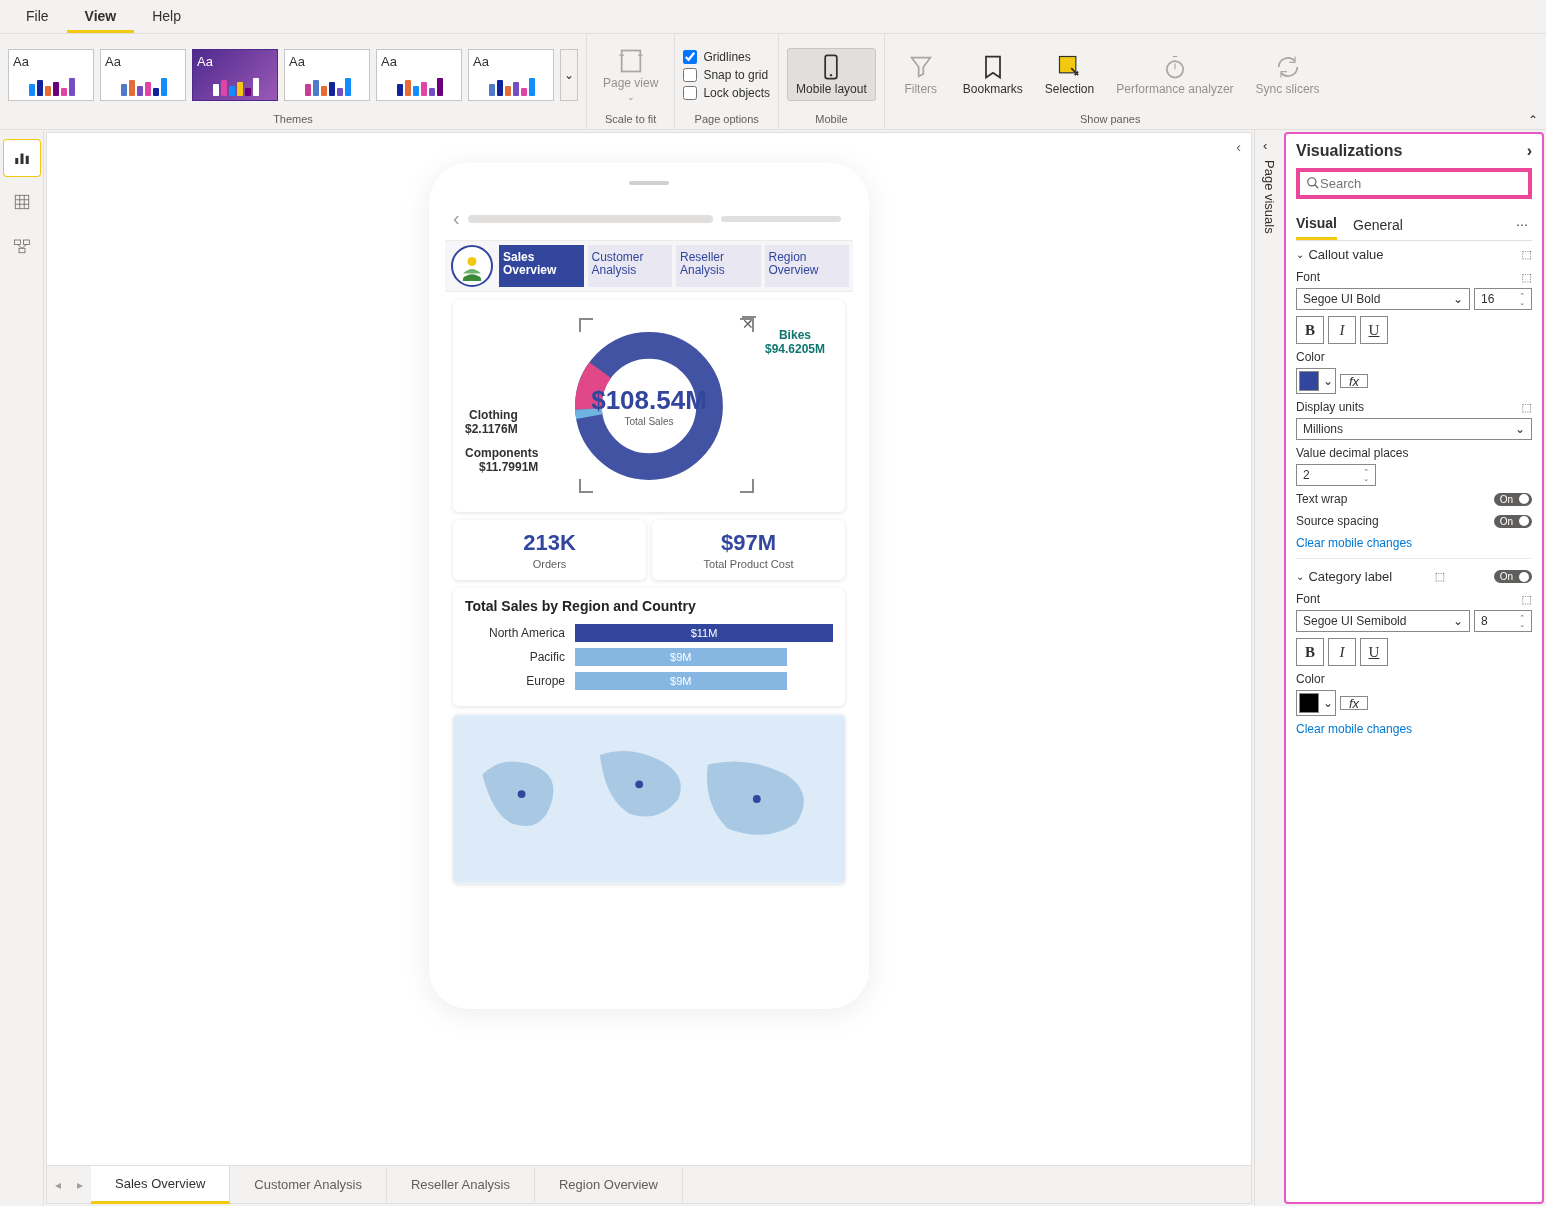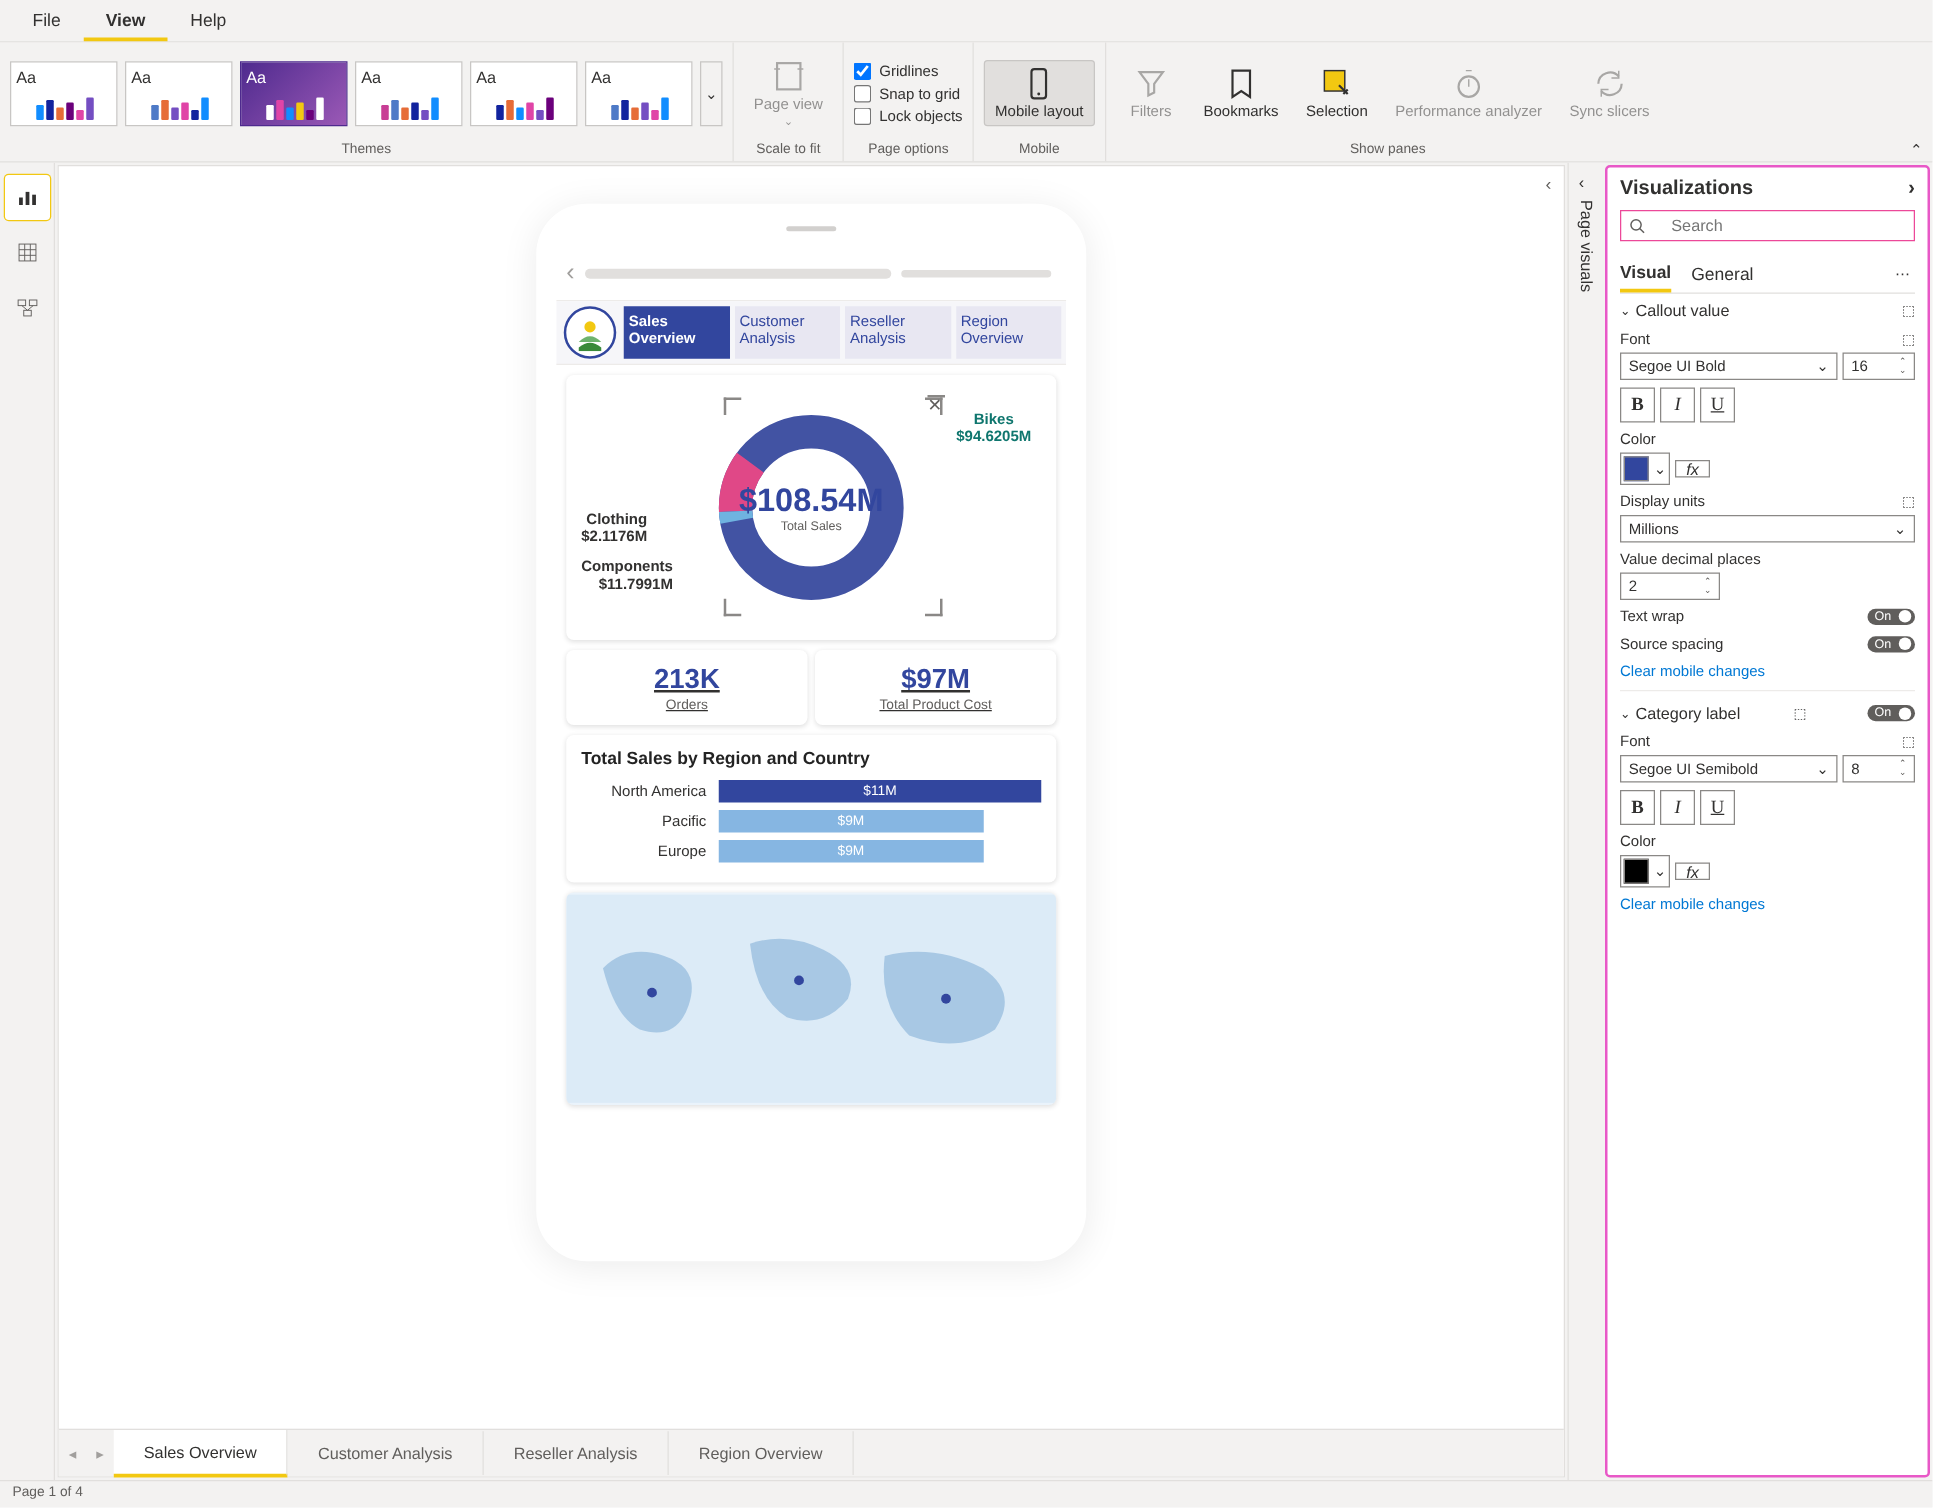--- a/index.html
+++ b/index.html
@@ -68,21 +68,21 @@
 .donut-center { position: absolute; text-align: center; color: #32469e; }
 .donut-center .big { font-size: 26px; font-weight: 700; }
 .donut-center .sub { font-size: 10px; color: #605e5c; }
 .sel-handles { position: absolute; left: 120px; top: 12px; width: 175px; height: 175px; pointer-events: none; }
 .sel-handles span { position: absolute; width: 14px; height: 2px; background: #8a8886; }
 .sel-handles .c1{top:0;left:0;} .sel-handles .c2{top:0;right:0;} .sel-handles .c3{bottom:0;left:0;} .sel-handles .c4{bottom:0;right:0;}
 .sel-handles .v{width:2px;height:14px;}
 .sel-x { position: absolute; top: -2px; right: -2px; font-size: 14px; color: #605e5c; cursor: pointer; pointer-events: auto;}
 
 .kpi-row { display: flex; gap: 6px; margin: 0 8px; }
-.kpi-small { flex: 1; background: #fff; border-radius: 6px; box-shadow: 0 1px 4px rgba(0,0,0,0.12); padding: 10px 4px; text-align: center; text-decoration: underline; }
+.kpi-small { flex: 1; background: #fff; border-radius: 6px; box-shadow: 0 1px 4px rgba(0,0,0,0.12); padding: 10px 4px; text-align: center; }
 .kpi-val { font-size: 22px; font-weight: 700; color: #32469e; }
 .kpi-lbl { font-size: 11px; color: #605e5c; margin-top: 2px; }
 
 .bar-card { margin: 8px; background: #fff; border-radius: 6px; box-shadow: 0 1px 4px rgba(0,0,0,0.12); padding: 10px 12px; }
 .bar-title { font-size: 14px; font-weight: 600; color: #232323; margin-bottom: 10px; }
 .bar-row { display: flex; align-items: center; gap: 10px; margin-bottom: 6px; font-size: 12px; }
 .bar-cat { width: 100px; text-align: right; font-size:12px; }
 .bar-track { flex: 1; height: 18px; position: relative; }
 .bar-fill { height: 100%; display: flex; align-items: center; justify-content: center; color: #fff; font-size: 11px; }
 
@@ -97,21 +97,21 @@
 .statusbar { height: 22px; background: #f3f2f1; border-top: 1px solid #e1dfdd; padding: 3px 10px; font-size: 11px; color: #605e5c; }
 
 
 .pv-collapsed { width: 30px; background: #f3f2f1; border-left: 1px solid #e1dfdd; display: flex; align-items: flex-start; justify-content: center; padding-top: 30px; position:relative;}
 .pv-collapsed .vtext { writing-mode: vertical-rl; font-size: 13px; color: #323130; }
 .pv-collapsed .caret { position:absolute; top:8px; left:8px; font-size:13px; cursor:pointer;}
 
 
 .vis-pane { width: 260px; background: #fff; border: 2px solid #e858c7; border-radius: 4px; margin: 2px 2px 2px 0; display: flex; flex-direction: column; padding: 8px 10px; overflow-y: auto; }
 .vis-title { font-size: 16px; font-weight: 600; margin-bottom: 8px; display: flex; justify-content: space-between; align-items: center; }
-.vis-search { display: flex; align-items: flex-end; border: 1px solid #ec4899; padding: 4px 6px; margin-bottom: 10px; gap: 20px; }
+.vis-search { display: flex; align-items: flex-start; border: 4px solid #ec4899; padding: 4px 6px; margin-bottom: 10px; }
 .vis-search input { border: none; outline: none; flex: 1; font-size: 13px; }
 .vis-tabs { display: flex; gap: 16px; border-bottom: 1px solid #e1dfdd; margin-bottom: 6px; align-items:center; }
 .vis-tab { padding: 6px 0; font-size: 14px; cursor: pointer; }
 .vis-tab.active { font-weight: 600; border-bottom: 3px solid #f2c811; }
 .vis-more { margin-left: auto; cursor: pointer; padding: 4px; }
 
 .section { margin-bottom: 10px; border-bottom: 1px solid #edebe9; padding-bottom: 8px;}
 .sec-head { display: flex; align-items: center; gap: 4px; font-size: 13px; margin-bottom: 8px; cursor: pointer; }
 .sec-caret { font-size: 10px; }
 .sec-icon-r { margin-left: auto; font-size: 11px; cursor: pointer; }
@@ -587,14 +587,13 @@
               <div class="color-swatch" style="background:#000"></div>
               <span>⌄</span>
             </div>
           <div class="fx-btn">fx</div>
         </div>
         <div class="link">Clear mobile changes</div>
       </div>
     </div>
   </div>
 
-  <div class="statusbar">Page 1 of 4</div>
 </div>
 
 </body></html>

